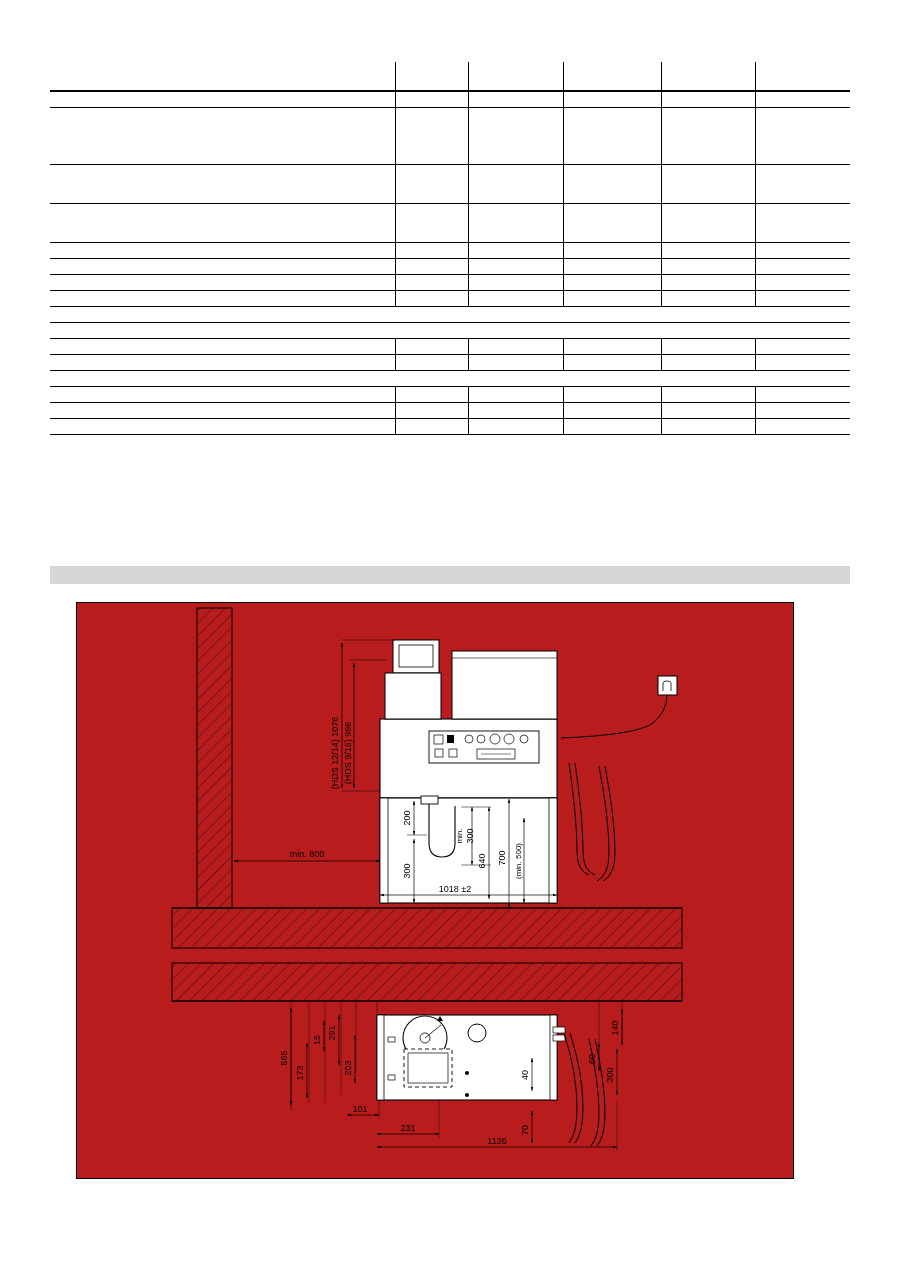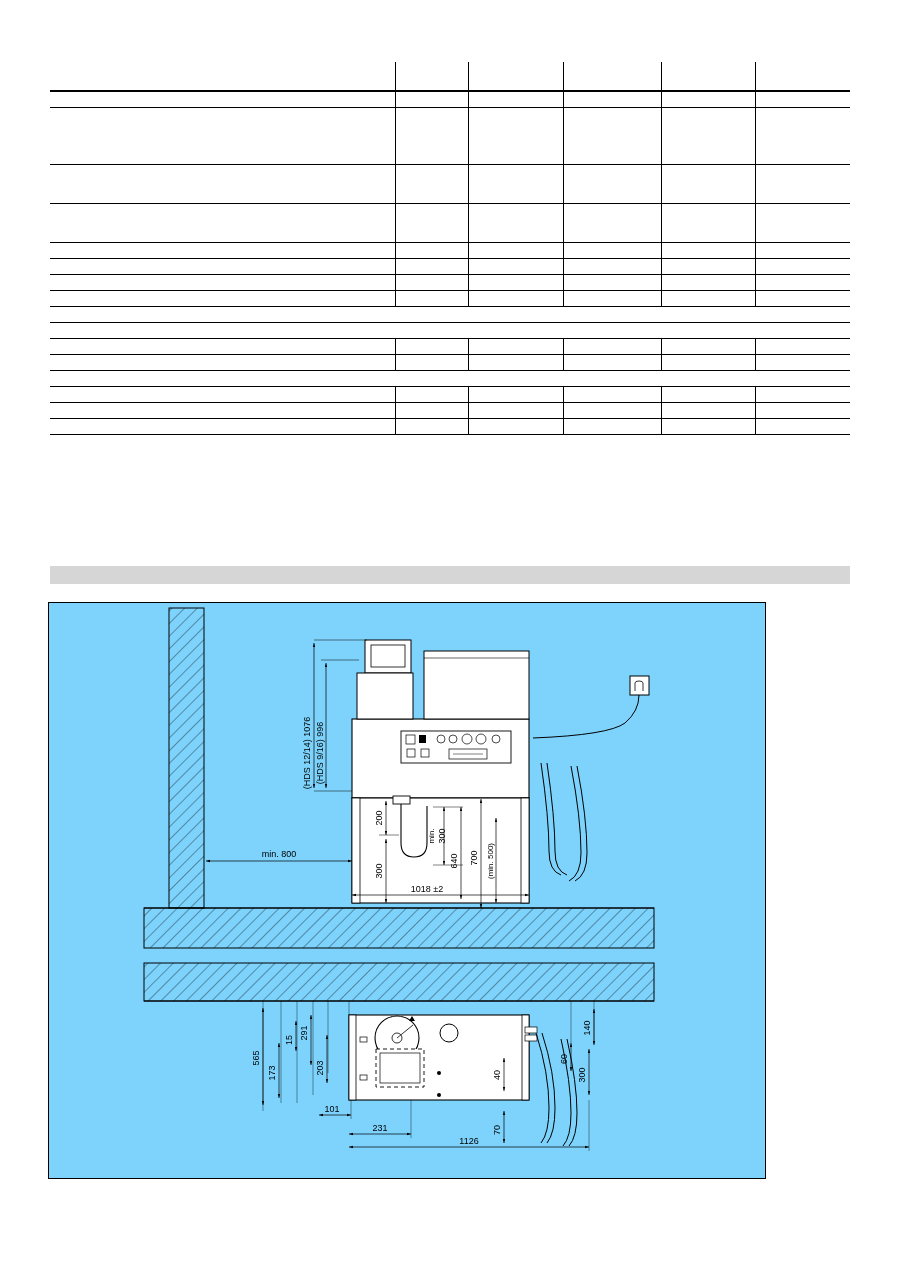--- a/index.html
+++ b/index.html
@@ -64,26 +64,26 @@
     left: 50px;
     top: 566px;
     width: 800px;
     height: 18px;
     background: #d6d6d6;
   }
 
   
   .drawing-frame {
     position: absolute;
-    left: 48px;
+    left: 76px;
     top: 602px;
     width: 716px;
     height: 575px;
     border: 1px solid #000;
-    background: #7dd3fc;
+    background: #b91c1c;
     overflow: hidden;
   }
   .drawing-frame svg { display: block; }
 
   .dim-text {
     font-family: "Liberation Sans", sans-serif;
     font-size: 9px;
     fill: #000;
   }
   .dim-text-sm {

